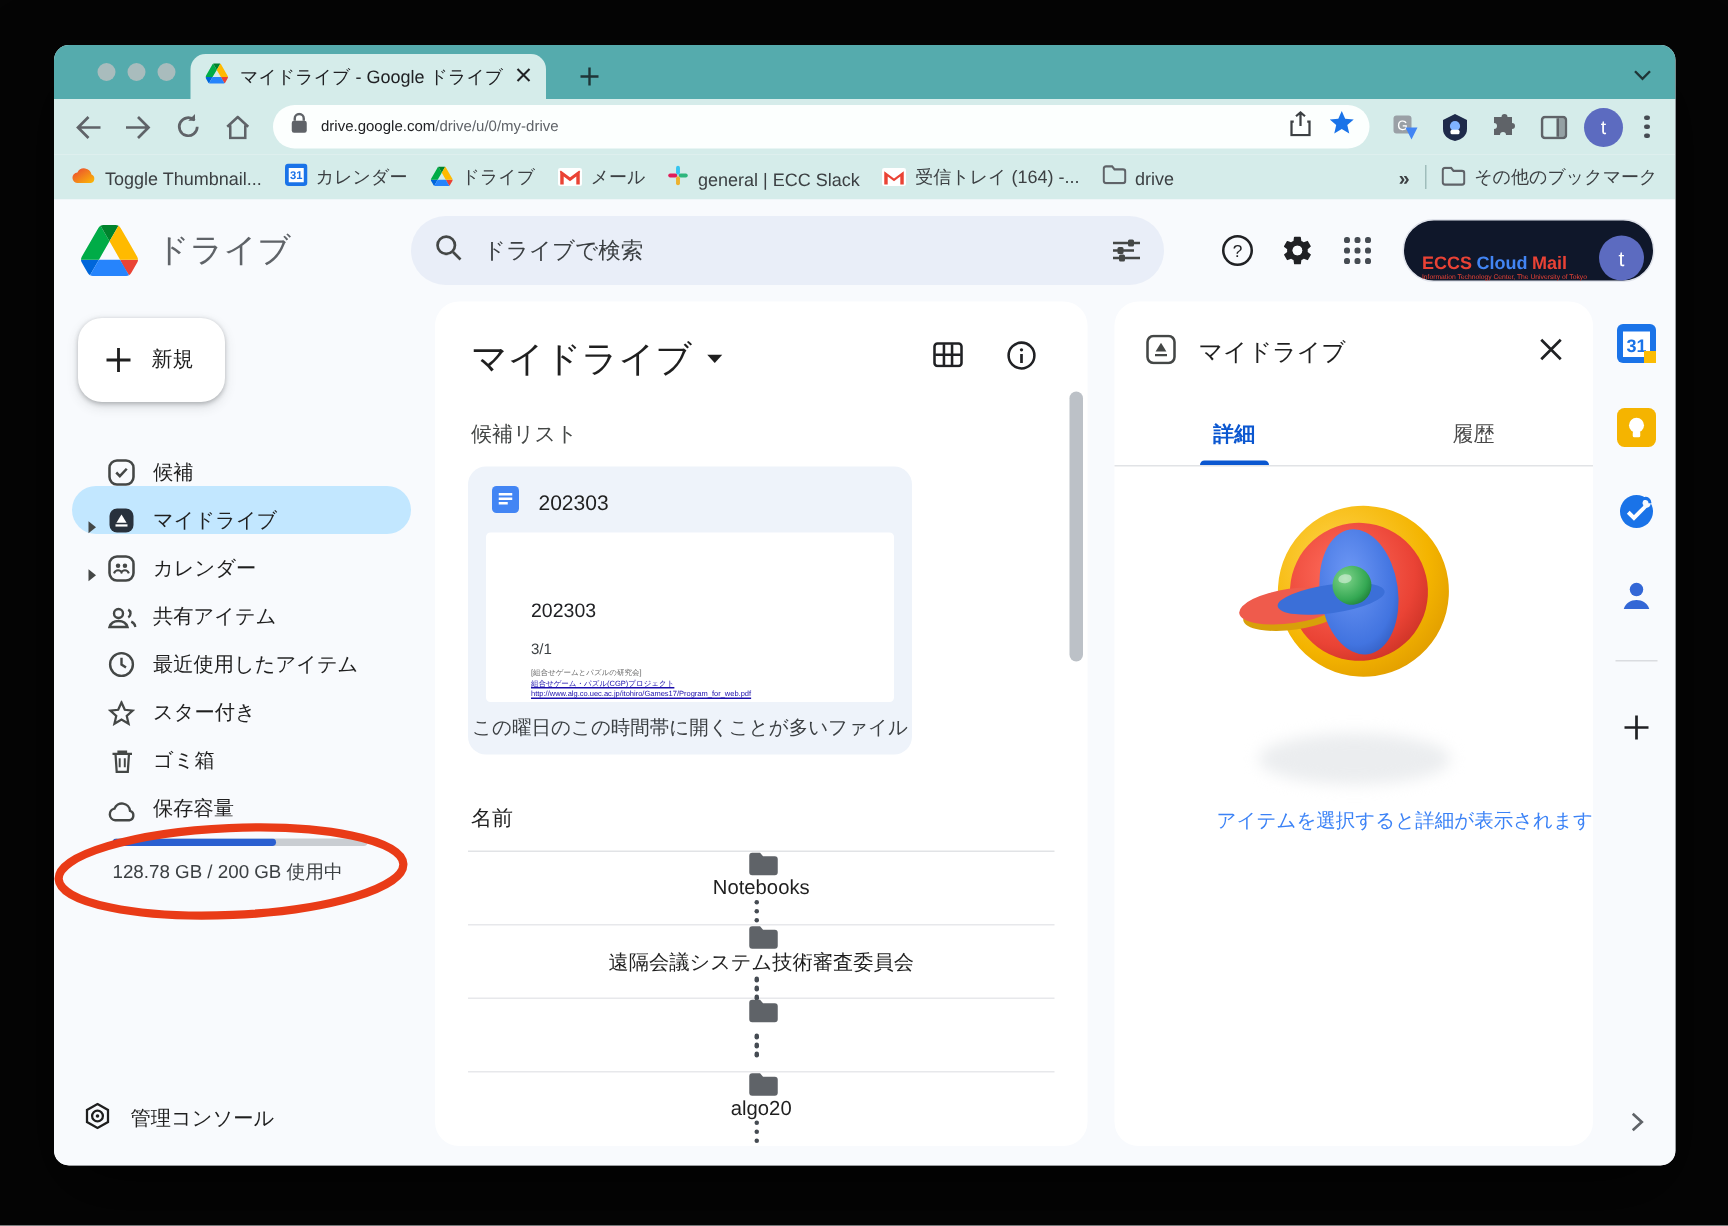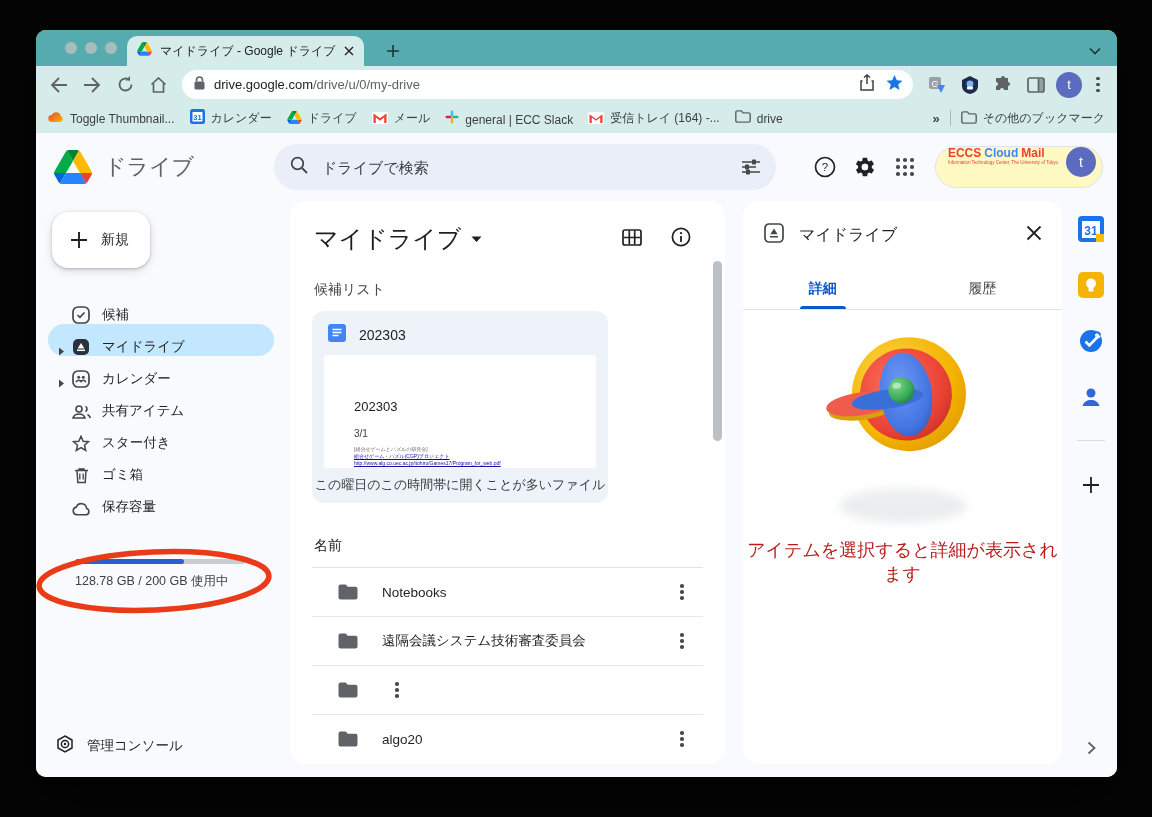--- a/index.html
+++ b/index.html
@@ -12,21 +12,21 @@
   .tl{position:absolute;top:12px;width:12px;height:12px;border-radius:50%;background:#a9bcbd;}
   .tab{position:absolute;left:91px;top:6px;width:237px;height:30px;background:#d5ecea;
        border-radius:10px 10px 0 0;display:flex;align-items:center;padding:0 10px;box-sizing:border-box;gap:8px;}
   .tab-title{font-size:12px;color:#202124;white-space:nowrap;overflow:hidden;flex:1;}
   .newtab{position:absolute;left:344px;top:8px;width:26px;height:26px;display:flex;align-items:center;justify-content:center;}
   .strip-chev{position:absolute;right:16px;top:11px;}
   .toolbar{height:37px;background:#d5ecea;display:flex;align-items:center;padding:0 10px;gap:7px;box-sizing:border-box;}
   .tbi{width:26px;height:26px;display:flex;align-items:center;justify-content:center;flex:0 0 auto;}
   .urlpill{flex:1;height:29px;background:#fcfffe;border-radius:15px;display:flex;align-items:center;
            padding:0 12px;gap:9px;position:relative;margin:0 4px;box-sizing:border-box;}
-  .url{font-size:13px;color:#202124;white-space:nowrap;}
+  .url{font-size:10px;color:#202124;white-space:nowrap;}
   .url .path{color:#5f6368;}
   .pill-right{position:absolute;right:10px;display:flex;gap:12px;align-items:center;}
   .avatar{width:26px;height:26px;border-radius:50%;background:#5c6bc0;color:#fff;font-size:13px;
           display:flex;align-items:center;justify-content:center;}
   .bookmarks{height:30px;background:#d5ecea;display:flex;align-items:center;padding:0 12px;gap:15px;
              font-size:12px;color:#3c4043;box-sizing:border-box;}
   .bm{display:flex;align-items:flex-end;gap:6px;white-space:nowrap;}
   .bm-right{margin-left:auto;display:flex;align-items:center;gap:10px;}
   .bm-sep{width:1px;height:16px;background:#9fbdbb;}
   .chevrons{font-size:13px;color:#3c4043;font-weight:bold;}
@@ -34,22 +34,22 @@
   .app{height:644px;position:relative;background:#f8fafd;}
   .drive-header{height:68px;display:flex;align-items:center;}
   .brand{width:238px;display:flex;align-items:center;gap:12px;padding-left:18px;box-sizing:border-box;flex:0 0 auto;}
   .wordmark{font-size:22px;color:#5f6368;}
   .searchbar{width:502px;height:46px;background:#e9eef8;border-radius:24px;display:flex;align-items:center;
              padding:0 8px 0 16px;box-sizing:border-box;gap:12px;flex:0 0 auto;}
   .searchbar input{flex:1;border:none;background:transparent;outline:none;font-size:15px;color:#202124;
                    font-family:inherit;}
   .searchbar input::placeholder{color:#3c4043;opacity:1;}
   .hicon{width:40px;height:40px;border-radius:50%;display:flex;align-items:center;justify-content:center;flex:0 0 auto;}
-  .account-pill{height:42px;background:#fef9c3;border:1px solid #e0e3eb;border-radius:21px;display:flex;
-                align-items:flex-start;gap:8px;padding:0 6px 0 12px;margin:0 14px 0 10px;box-sizing:border-box;flex:0 0 auto;}
+  .account-pill{height:42px;background:#0f172a;border:1px solid #e0e3eb;border-radius:21px;display:flex;
+                align-items:flex-end;gap:8px;padding:0 6px 0 12px;margin:0 14px 0 10px;box-sizing:border-box;flex:0 0 auto;}
   .eccs{display:flex;flex-direction:column;line-height:1;}
   .eccs-top{font-size:12px;font-weight:bold;display:flex;gap:3px;}
   .w-red{color:#e94235}.w-blue{color:#4285f4}
   .eccs-sub{font-size:4.5px;color:#e94235;margin-top:2px;white-space:nowrap;}
   .avatar-big{width:30px;height:30px;border-radius:50%;background:#5c6bc0;color:#fff;font-size:14px;
               display:flex;align-items:center;justify-content:center;}
   .app-body{position:absolute;left:0;right:0;top:68px;bottom:0;}
   
   .sidebar{position:absolute;left:0;top:0;width:254px;height:100%;}
   .new-btn{position:absolute;left:16px;top:11px;width:98px;height:56px;background:#fff;border-radius:16px;
@@ -78,38 +78,38 @@
   .sugg-head{display:flex;align-items:center;gap:13px;padding:13px 14px 0 16px;font-size:14px;color:#1f1f1f;font-weight:500;}
   .sugg-preview{position:absolute;left:12px;right:12px;top:44px;bottom:35px;background:#fff;border-radius:3px;overflow:hidden;}
   .pv-title{position:absolute;left:30px;top:44px;font-size:13px;color:#202124;}
   .pv-date{position:absolute;left:30px;top:73px;font-size:10px;color:#3c4043;}
   .pv-lines{position:absolute;left:30px;top:91px;font-size:5px;line-height:7px;}
   .pv-gray{color:#666;}
   .pv-link{color:#1a0dab;text-decoration:underline;}
   .sugg-cap{position:absolute;left:0;right:0;bottom:9px;text-align:center;font-size:13px;color:#3c4043;}
   .list{position:absolute;left:22px;right:22px;top:330px;}
   .list-head{font-size:14px;color:#1f1f1f;padding:6px 0 12px 2px;border-bottom:1px solid #e1e3e6;}
-  .lrow{height:48px;display:flex;align-items:center;border-bottom:1px solid #e7e8eb;gap:0;}
+  .lrow{height:48px;display:flex;align-items:center;border-bottom:1px solid #e7e8eb;gap:0;flex-direction:column;}
   .lrow .ficon{margin:0 24px 0 26px;display:flex;}
   .lrow .fname{font-size:13.5px;color:#1f1f1f;flex:1;}
   .kebab{width:30px;height:30px;display:flex;align-items:center;justify-content:center;margin-right:6px;}
   .scrollthumb{position:absolute;right:3px;top:60px;width:9px;height:180px;background:#bcc1c7;border-radius:5px;}
   
   .details-card{left:707px;width:319px;}
   .dc-head{display:flex;align-items:center;gap:15px;padding:22px 20px 0 21px;}
   .dc-title{font-size:16px;color:#1f1f1f;flex:1;}
   .dc-tabs{display:flex;margin-top:22px;border-bottom:1px solid #e1e3e6;height:40px;}
   .dc-tab{flex:1;display:flex;align-items:center;justify-content:center;font-size:14px;color:#474747;position:relative;}
   .dc-tab.active{color:#0b57d0;font-weight:700;align-items:center;}
   .dc-tab.active .underline{position:absolute;bottom:0;left:50%;transform:translateX(-50%);width:46px;height:3px;
                             background:#0b57d0;border-radius:3px 3px 0 0;}
   .illus{position:absolute;left:50%;top:128px;transform:translateX(-50%);}
   .illus-shadow{position:absolute;left:50%;top:288px;transform:translateX(-50%);width:128px;height:34px;
                 border-radius:50%;background:#ebedef;filter:blur(5px);}
-  .empty-text{position:absolute;left:0;right:0;top:337px;text-align:center;font-size:18px;color:#b91c1c;}
+  .empty-text{position:absolute;left:0;right:0;top:337px;text-align:right;font-size:13px;color:#3b82f6;}
   
   .rail{position:absolute;right:0;top:0;width:52px;height:100%;}
   .rail-ic{position:absolute;left:50%;transform:translateX(-50%);width:28px;height:28px;display:flex;
            align-items:center;justify-content:center;}
   .rail-div{position:absolute;left:12px;right:12px;top:239px;height:1px;background:#dadce0;}
   .dot{width:3.5px;height:3.5px;border-radius:50%;background:#454b52;}
   .appsgrid{display:grid;grid-template-columns:repeat(3,3.5px);grid-gap:3.5px;}
 </style>
 </head>
 <body>
@@ -421,20 +421,30 @@
           <div class="nav-item">
             <span class="expander"></span>
             <span class="nicon">
                 <svg width="19" height="16" viewBox="0 0 19 16">
                   <circle cx="7" cy="5" r="3" stroke="#444746" stroke-width="1.6" fill="none"></circle>
                   <path d="M1 14c.9-2.8 3.2-4 6-4s5.1 1.2 6 4z" stroke="#444746" stroke-width="1.6" fill="none"></path>
                   <path d="M13.5 2.4a3 3 0 0 1 0 5.2M15.5 10.4c1.4.6 2.4 1.8 2.9 3.6" stroke="#444746" stroke-width="1.6" fill="none"></path>
                 </svg>
               </span>
             <span class="nlabel">共有アイテム</span>
+          </div>
+          <div class="nav-item">
+            <span class="expander"></span>
+            <span class="nicon">
+                <svg width="18" height="18" viewBox="0 0 18 18">
+                  <circle cx="9" cy="9" r="7.6" stroke="#444746" stroke-width="1.6" fill="none"></circle>
+                  <path d="M9 4.5V9l3 2" stroke="#444746" stroke-width="1.6" fill="none"></path>
+                </svg>
+              </span>
+            <span class="nlabel">最近使用したアイテム</span>
           </div>
           <div class="nav-item">
             <span class="expander"></span>
             <span class="nicon">
                 <svg width="18" height="17" viewBox="0 0 18 17">
                   <path d="M9 1.3l2.2 4.9 5.3.5-4 3.6 1.2 5.2L9 12.7l-4.7 2.8 1.2-5.2-4-3.6 5.3-.5z" stroke="#444746" stroke-width="1.5" fill="none"></path>
                 </svg>
               </span>
             <span class="nlabel">スター付き</span>
           </div>

